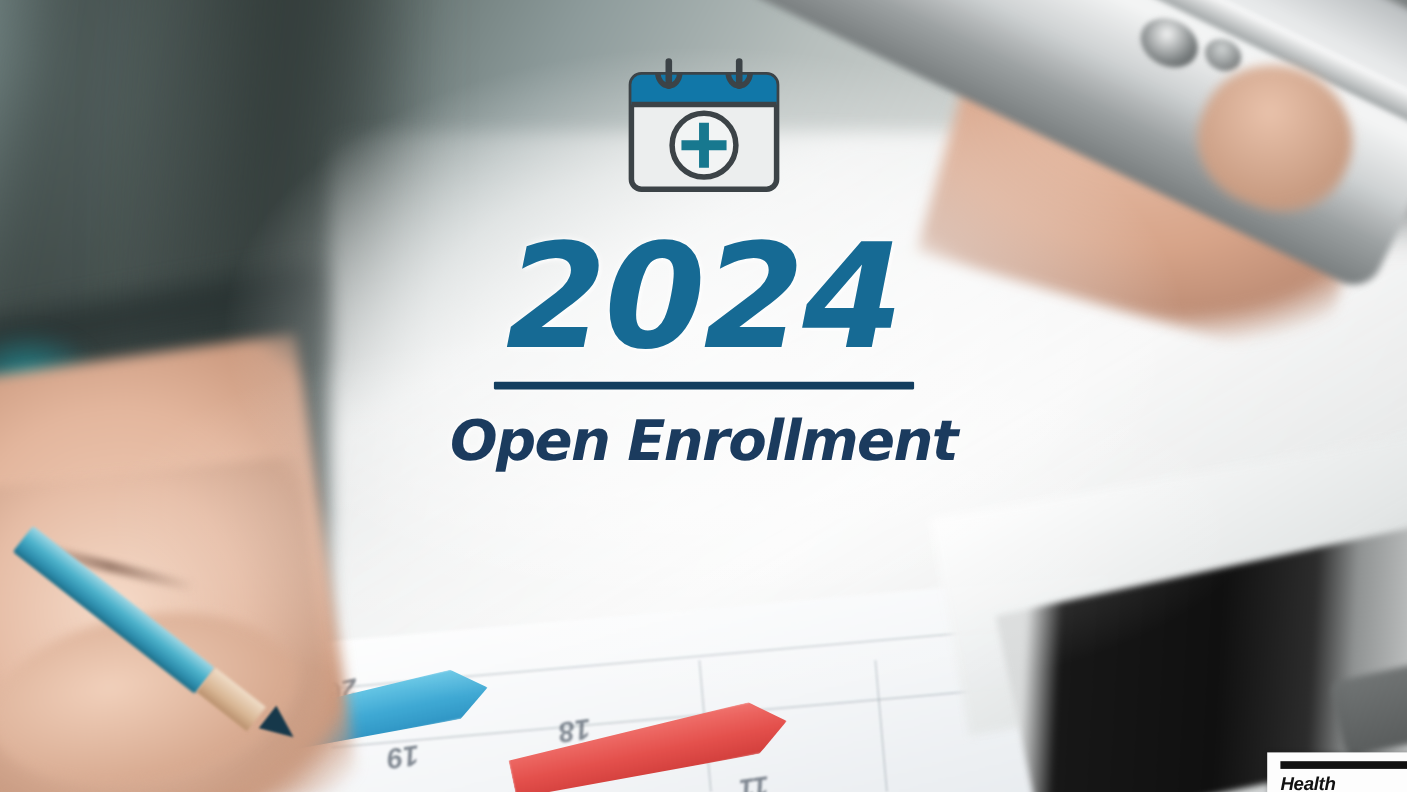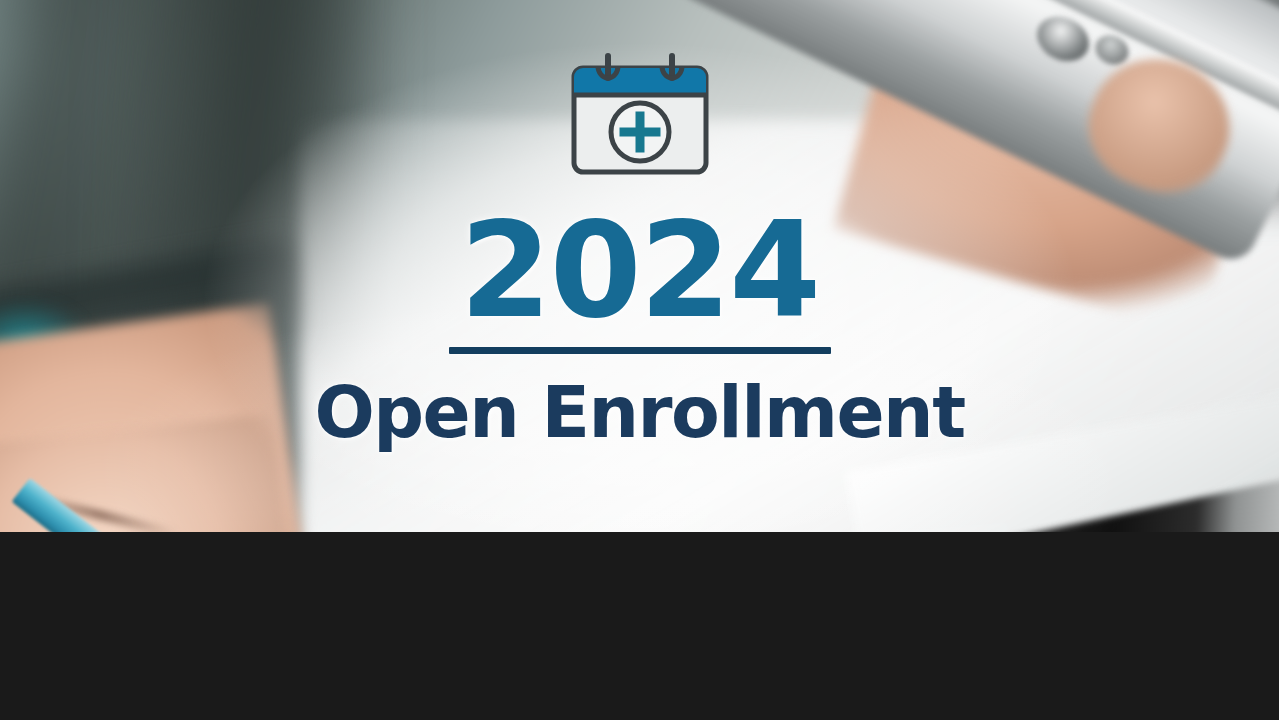--- a/index.html
+++ b/index.html
@@ -3,24 +3,25 @@
 <meta charset="utf-8">
 <style>
   html, body {
     margin: 0;
     padding: 0;
     background: #1a1a1a;
   }
   #stage {
     position: relative;
     width: 1279px;
-    height: 532px;
+    height: 720px;
     overflow: hidden;
     font-family: "Liberation Sans", sans-serif;
     background: #fde047;
+    font-style: italic;
   }
 
   
   .photo {
     position: absolute;
     inset: 0;
     overflow: hidden;
   }
 
   
@@ -362,21 +363,21 @@
     height: 7px;
     background: #133e5f;
     border-radius: 1px;
     box-shadow: 0 0 5px rgba(255,255,255,.8);
   }
 
   .headline {
     margin-top: 22px;
     font-family: "DejaVu Sans", sans-serif;
     font-weight: 700;
-    font-size: 71px;
+    font-size: 51px;
     line-height: 1.03;
     color: #1b3b5e;
     text-align: center;
     letter-spacing: -1.5px;
     text-shadow:
       0 0 3px rgba(255,255,255,.95),
       0 0 10px rgba(255,255,255,.7),
       2px 2px 3px rgba(255,255,255,.55);
   }
   .headline .l2 { display: block; }

